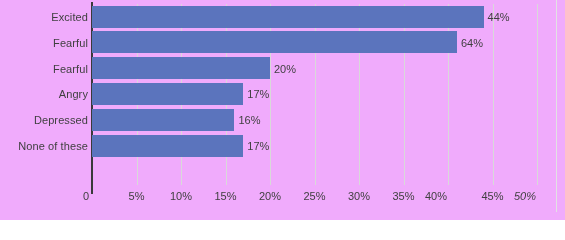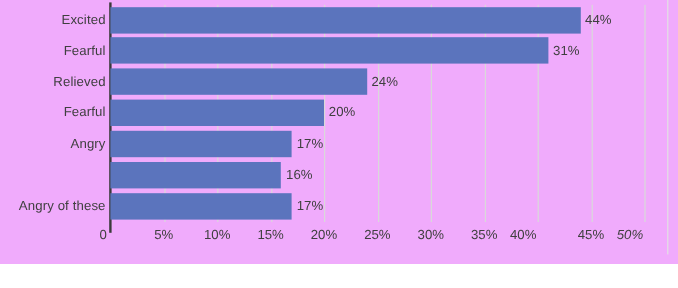--- a/index.html
+++ b/index.html
@@ -146,43 +146,39 @@
 
   <div class="rows" id="rows">
       <div class="row">
         <div class="cat-label">Excited</div>
         <div class="bar" style="width: 391.6px; background: rgb(91, 116, 189);"></div>
         <div class="bar-value" style="left: 487.6px; text-align: right;">44%</div>
       </div>
       <div class="row">
         <div class="cat-label">Fearful</div>
         <div class="bar" style="width: 364.9px; background: rgb(91, 116, 189);"></div>
-        <div class="bar-value" style="left: 460.9px;">31%</div>
-      </div>
-      <div class="row">
-        <div class="cat-label">Relieved</div>
-        <div class="bar" style="width: 213.6px; background: rgb(91, 116, 189);"></div>
-        <div class="bar-value" style="left: 309.6px;">24%</div>
+        <div class="bar-value" style="left: 460.9px;">64%</div>
       </div>
       <div class="row">
         <div class="cat-label">Fearful</div>
         <div class="bar" style="width: 178px; background: rgb(91, 116, 189);"></div>
         <div class="bar-value" style="left: 274px;">20%</div>
       </div>
       <div class="row">
         <div class="cat-label">Angry</div>
         <div class="bar" style="width: 151.3px; background: rgb(91, 116, 189);"></div>
         <div class="bar-value" style="left: 247.3px;">17%</div>
       </div>
       <div class="row">
+        <div class="cat-label">Depressed</div>
         <div class="bar" style="width: 142.4px; background: rgb(91, 116, 189);"></div>
         <div class="bar-value" style="left: 238.4px;">16%</div>
       </div>
       <div class="row">
-        <div class="cat-label">Angry of these</div>
+        <div class="cat-label">None of these</div>
         <div class="bar" style="width: 151.3px; background: rgb(91, 116, 189);"></div>
         <div class="bar-value" style="left: 247.3px;">17%</div>
       </div>
     </div>
 
   <div class="tick-labels" id="tick-labels">
       <div class="tick-label zero" style="left: 89px;">0</div>
       <div class="tick-label" style="left: 136.5px;">5%</div>
       <div class="tick-label" style="left: 181px;">10%</div>
       <div class="tick-label" style="left: 225.5px;">15%</div>

